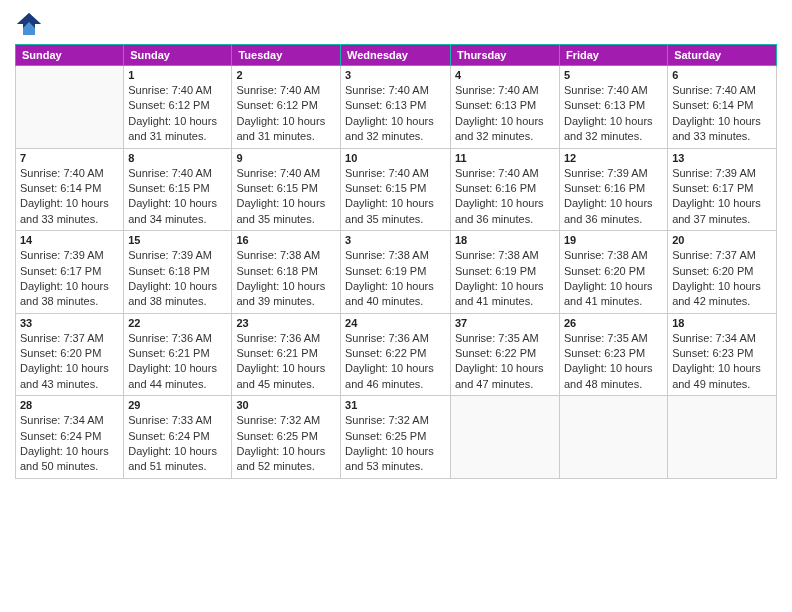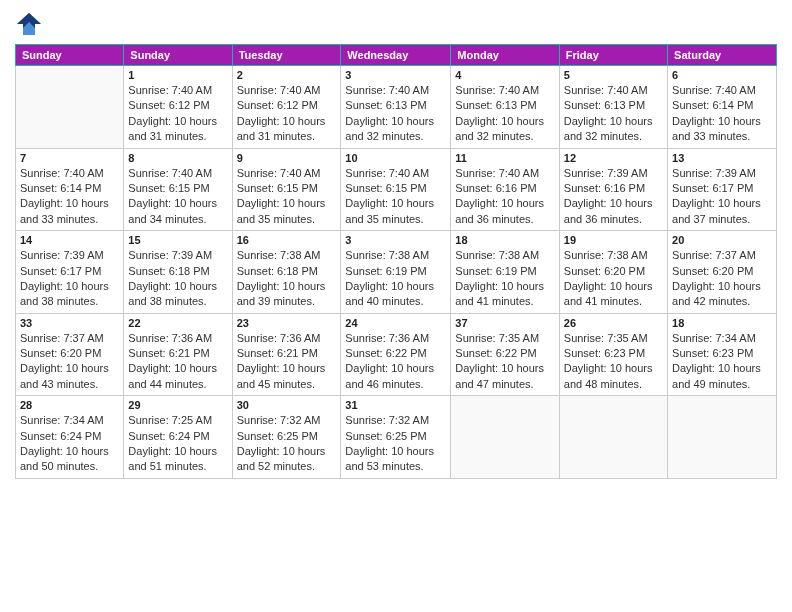--- a/index.html
+++ b/index.html
@@ -115,21 +115,21 @@
     </div>
   </div>
 
   <table class="calendar">
     <thead>
       <tr>
       <th>Sunday</th>
           <th>Sunday</th>
           <th>Tuesday</th>
           <th>Wednesday</th>
-          <th>Monday</th>
+          <th>Thursday</th>
           <th>Friday</th>
           <th>Saturday</th>
         </tr>
     </thead>
     <tbody id="calendar-body">
     <tr>
           <td class="empty"></td>
           <td>
             <span class="day-num">1</span>
             <div class="day-info" style="white-space: pre-line;">Sunrise: 7:40 AM
@@ -329,21 +329,21 @@
         <tr>
           <td>
             <span class="day-num">28</span>
             <div class="day-info" style="white-space: pre-line;">Sunrise: 7:34 AM
 Sunset: 6:24 PM
 Daylight: 10 hours
 and 50 minutes.</div>
           </td>
           <td>
             <span class="day-num">29</span>
-            <div class="day-info" style="white-space: pre-line;">Sunrise: 7:25 AM
+            <div class="day-info" style="white-space: pre-line;">Sunrise: 7:33 AM
 Sunset: 6:24 PM
 Daylight: 10 hours
 and 51 minutes.</div>
           </td>
           <td>
             <span class="day-num">30</span>
             <div class="day-info" style="white-space: pre-line;">Sunrise: 7:32 AM
 Sunset: 6:25 PM
 Daylight: 10 hours
 and 52 minutes.</div>

